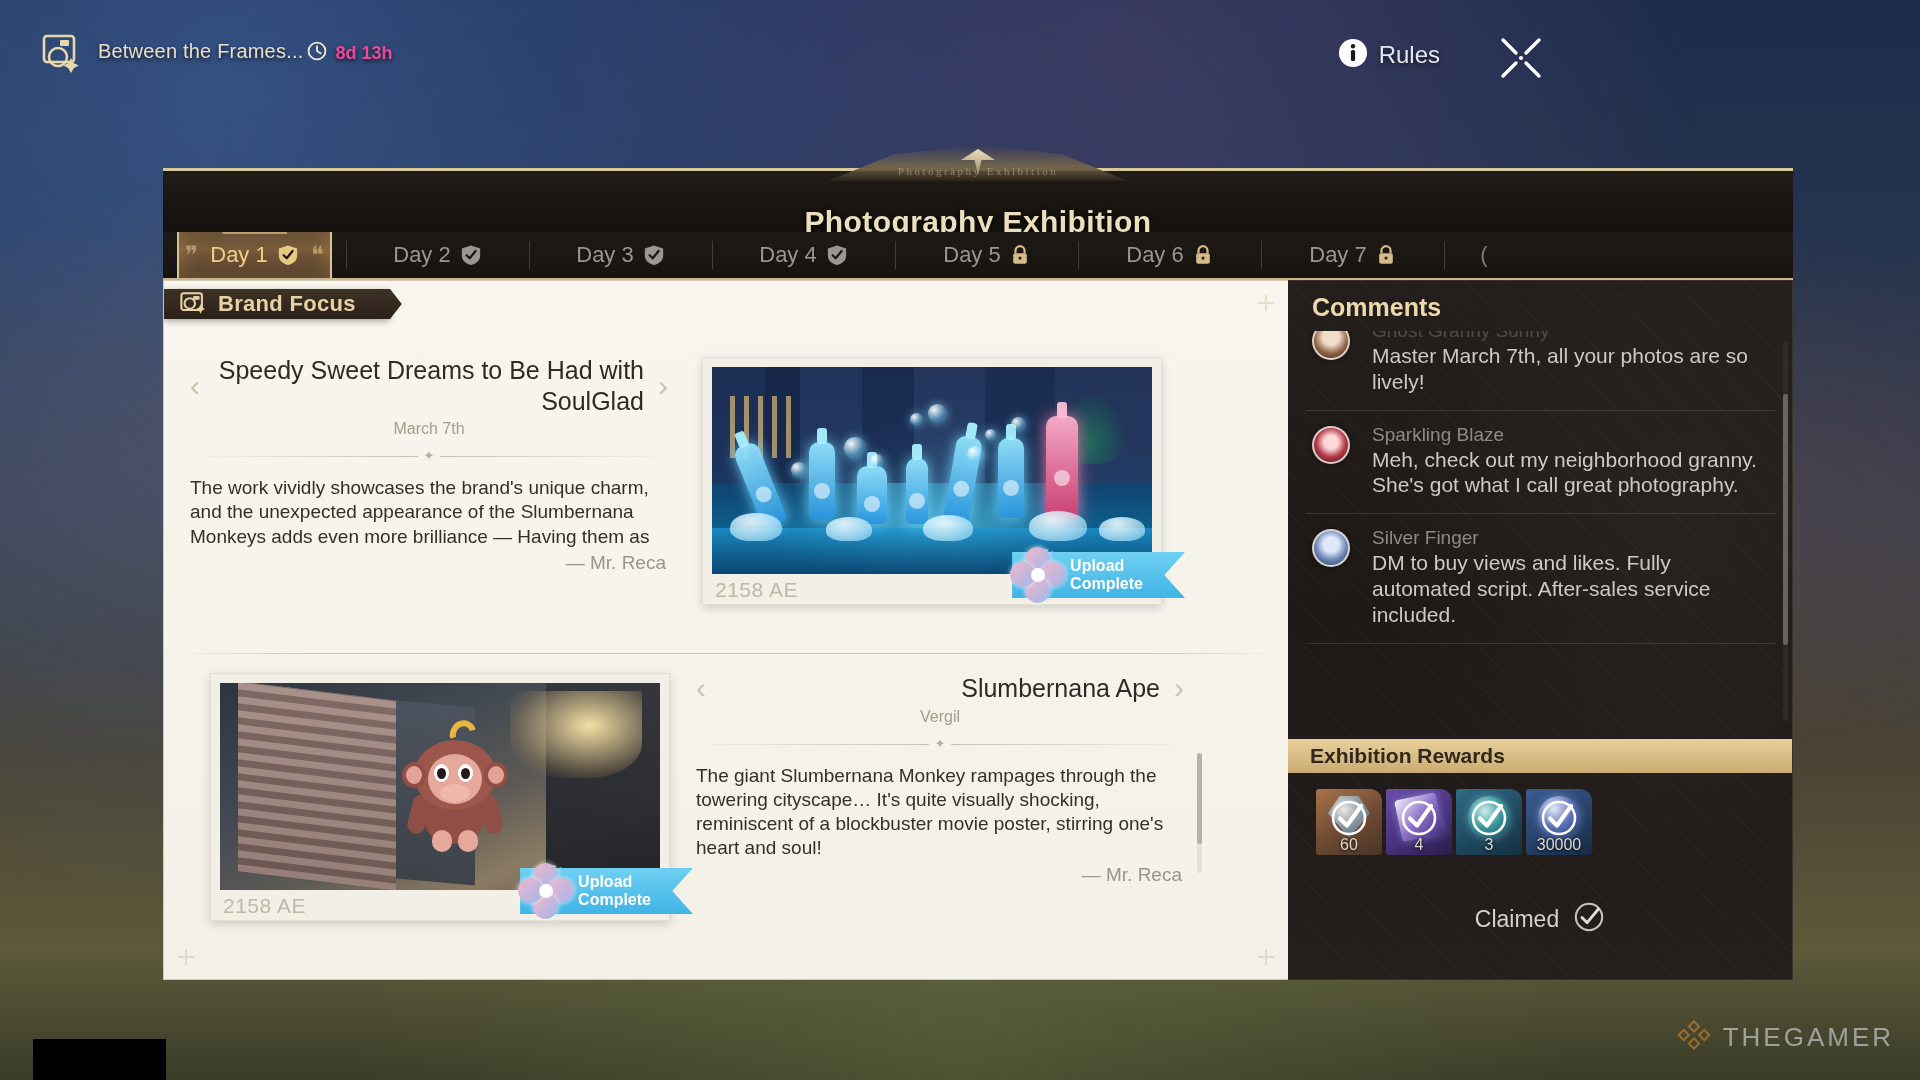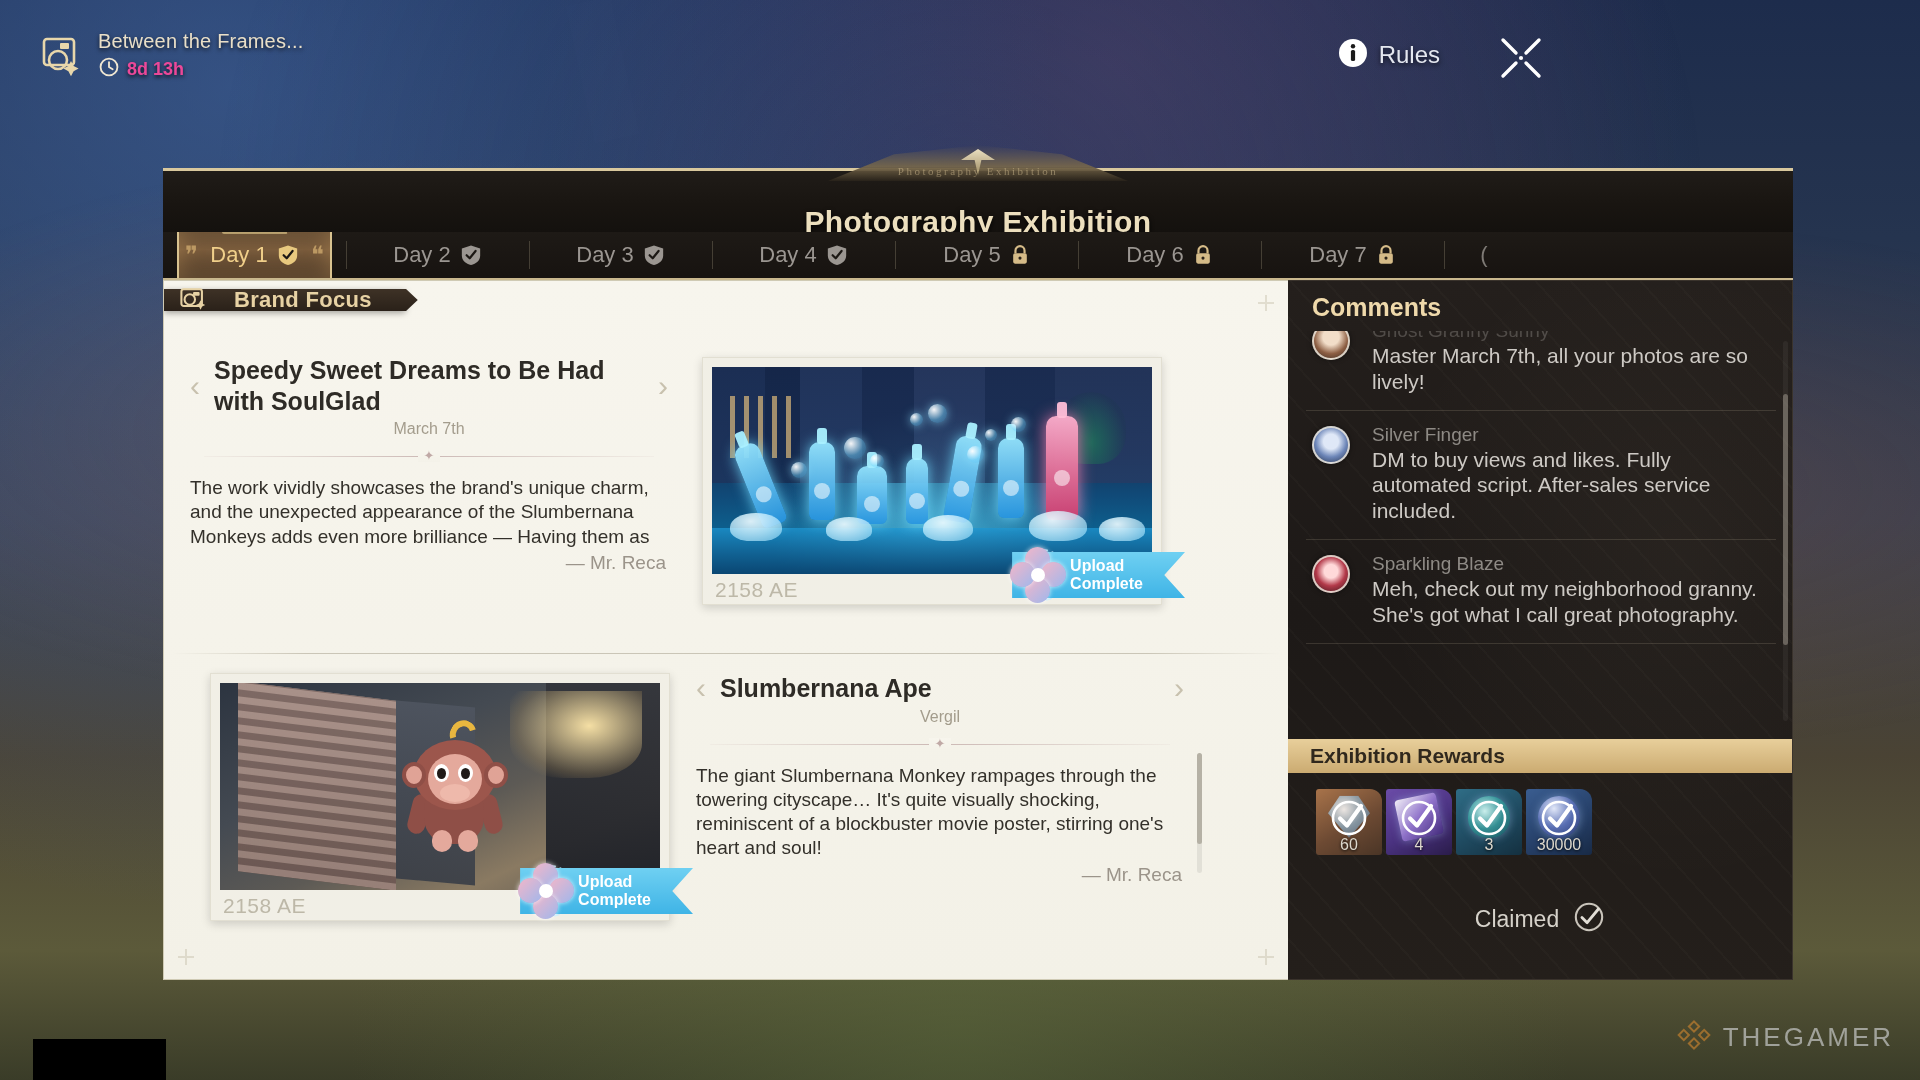--- a/index.html
+++ b/index.html
@@ -35,21 +35,21 @@
     position:absolute; left:33px; top:1039px; width:133px; height:41px; background:#000;
   }
 
   
   #event-chip {
     position: absolute; left: 38px; top: 30px;
     display: flex; align-items: center; gap: 14px;
     z-index: 20;
   }
   #event-chip .ev-icon { width: 46px; height: 46px; position: relative; flex: none; }
-  #event-chip .ev-text { display:flex; flex-direction:column; gap:3px; }
+  #event-chip .ev-text { display:flex; flex-direction:row; gap:3px; }
   #event-title {
     font-size: 20px; color: #e9dfc8; letter-spacing: .2px;
     text-shadow: 0 2px 4px rgba(0,0,0,.75);
   }
   #event-timer-row { display:flex; align-items:center; gap: 7px; }
   #event-timer {
     font-size: 18px; color: #ec4899; font-weight: 600;
     text-shadow: 0 2px 4px rgba(0,0,0,.75);
   }
 
@@ -149,24 +149,24 @@
 
   
   #content {
     width: 1125px; height: 100%;
     background: linear-gradient(180deg,#f7f5ed 0%, #f3f1e7 100%);
     position:relative; overflow:hidden;
     border: 1px solid #cfcab4;
     border-right:none;
   }
   #brand-focus {
-    position:absolute; left:0; top:8px; height:22px;
+    position:absolute; left:0; top:8px; height:30px;
     padding: 0 34px 0 16px;
     background: linear-gradient(180deg,#3e3226 0%, #2a2119 100%);
-    display:flex; align-items:center; gap:26px;
+    display:flex; align-items:center; gap:10px;
     border-radius: 0 4px 4px 0;
     box-shadow: 0 2px 6px rgba(0,0,0,.35);
     z-index: 5;
   }
   #brand-focus::after {
     content:""; position:absolute; right:-12px; top:0; bottom:0; width:26px;
     background: linear-gradient(180deg,#3e3226,#2a2119);
     clip-path: polygon(0 0, 55% 0, 100% 50%, 55% 100%, 0 100%);
   }
   #brand-focus-label {
@@ -189,21 +189,21 @@
   #article-2 { left:0; top:380px; width:100%; height:310px; align-items:flex-start; }
   #article-divider {
     position:absolute; left:8px; right:8px; top:372px; height:1px;
     background: linear-gradient(90deg, rgba(0,0,0,0) 0%, rgba(150,142,120,.45) 12%, rgba(150,142,120,.45) 88%, rgba(0,0,0,0) 100%);
   }
 
   .art-text { width: 530px; padding: 12px 26px 0 26px; position:relative; }
   .art-title-row { display:flex; align-items:center; justify-content:center; gap:14px; }
   .art-arrow { font-size:30px; color:#c8c1ae; cursor:pointer; user-select:none; line-height:1; }
   .art-title {
-    font-size: 25px; font-weight:700; color:#2e2b26; text-align:left; line-height:1.22;
+    font-size: 25px; font-weight:400; color:#2e2b26; text-align:right; line-height:1.22;
     flex: 1;
   }
   .art-author { text-align:center; font-size:16px; color:#a39c8c; margin-top:4px; }
   .art-sep {
     margin: 12px 4px 14px 4px; height: 12px; position:relative;
   }
   .art-sep::before {
     content:""; position:absolute; left:10px; right:10px; top:6px; height:1px;
     background: linear-gradient(90deg, rgba(205,180,178,.1), rgba(190,165,163,.75), rgba(205,180,178,.1));
   }
@@ -800,31 +800,31 @@
       <div id="comments-title">Comments</div>
       <div id="comments-list">
           <div class="comment">
             <div class="avatar a1"></div>
             <div class="cm-body">
               <div class="cm-name cut">Ghost Granny Sunny</div>
               <div class="cm-text">Master March 7th, all your photos are so lively!</div>
             </div>
           </div>
           <div class="comment">
+            <div class="avatar a2"></div>
+            <div class="cm-body">
+              <div class="cm-name">Sparkling Blaze</div>
+              <div class="cm-text">Meh, check out my neighborhood granny. She's got what I call great photography.</div>
+            </div>
+          </div>
+          <div class="comment">
             <div class="avatar a3"></div>
             <div class="cm-body">
               <div class="cm-name">Silver Finger</div>
               <div class="cm-text">DM to buy views and likes. Fully automated script. After-sales service included.</div>
-            </div>
-          </div>
-          <div class="comment">
-            <div class="avatar a2"></div>
-            <div class="cm-body">
-              <div class="cm-name">Sparkling Blaze</div>
-              <div class="cm-text">Meh, check out my neighborhood granny. She's got what I call great photography.</div>
             </div>
           </div>
         </div>
       <div id="comments-scroll">
           <div class="thumb"></div>
         </div>
 
       <div id="rewards-header">
         <span id="rewards-title">Exhibition Rewards</span>
       </div>

